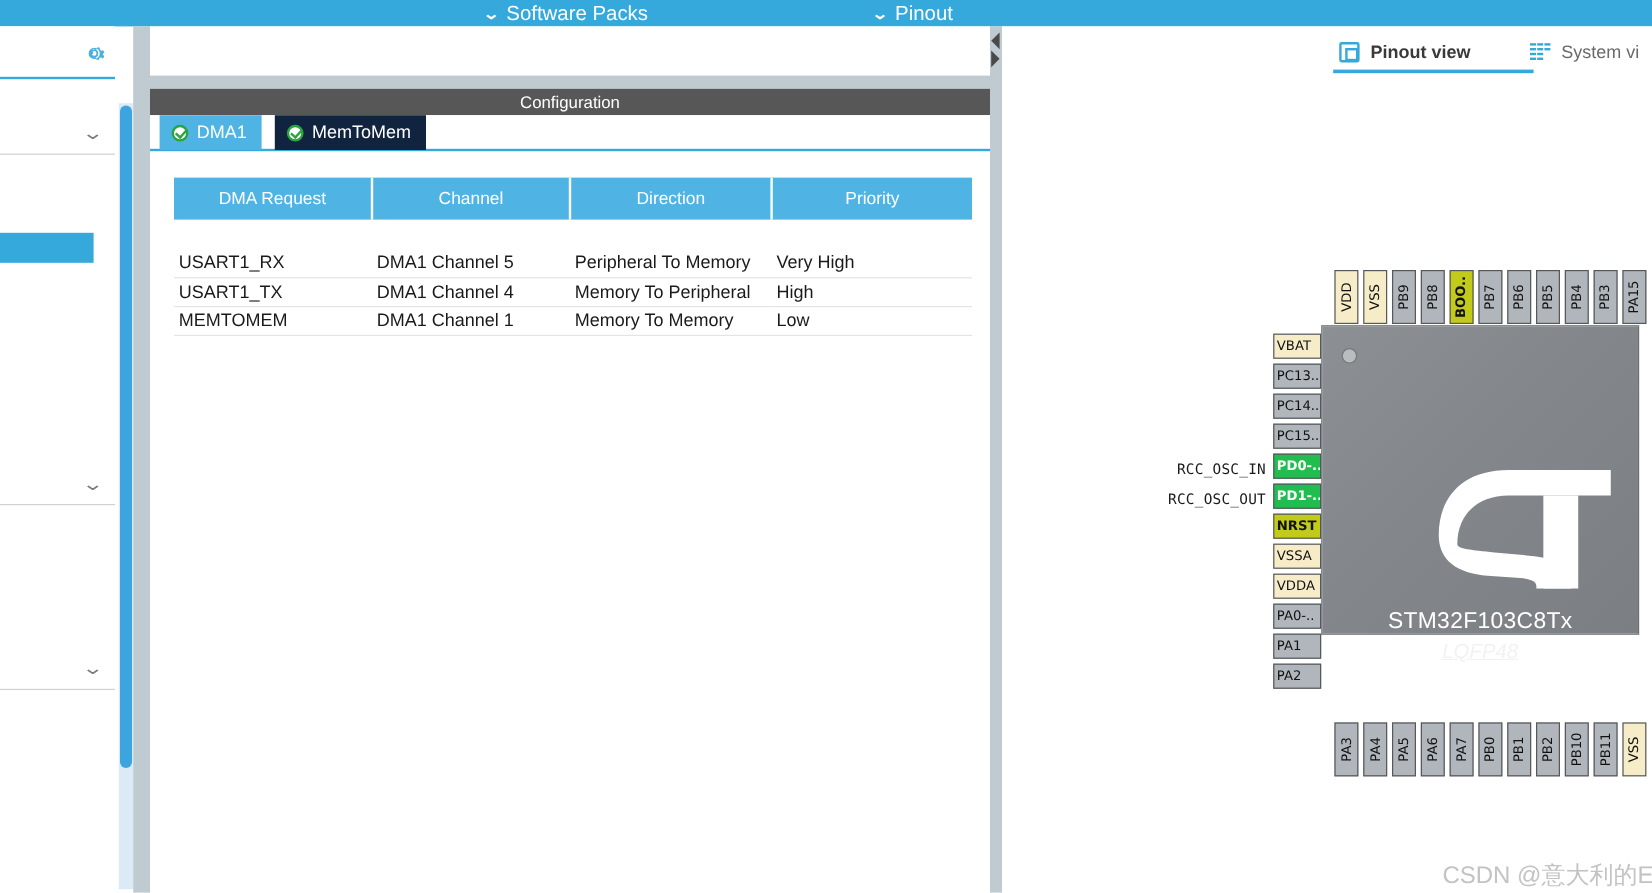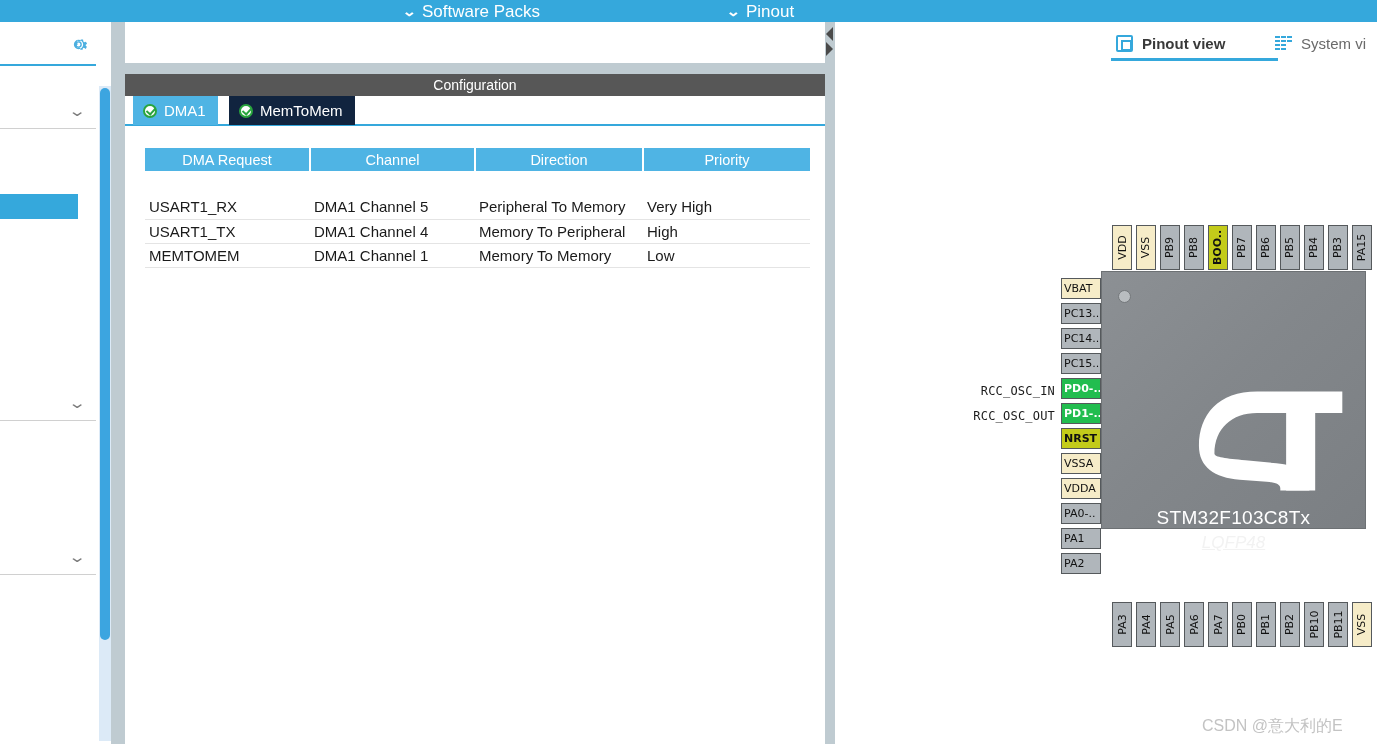--- a/index.html
+++ b/index.html
@@ -112,21 +112,21 @@
     transform: rotate(42deg);
   }
 
   
   .dma-table {
     position: absolute; left: 20px; top: 126px; width: 665px;
     border-collapse: collapse; font-size: 15px; table-layout: fixed;
   }
   .dma-table th {
     background: #4fb4e4; color: #ffffff; font-weight: normal;
-    height: 23px; text-align: center; font-size: 14.5px;
+    height: 35px; text-align: center; font-size: 14.5px;
     border-right: 2px solid #ffffff;
   }
   .dma-table th:last-child { border-right: none; }
   .dma-table tbody tr { height: 24px; }
   .dma-table tbody td {
     color: #1a1a1a; padding-left: 4px; vertical-align: middle;
     border-bottom: 1px solid #e4e4e4;
     overflow: hidden; white-space: nowrap;
   }
   .dma-table tbody tr:first-child td { padding-top: 2px; }
@@ -231,21 +231,21 @@
   .pin-green  { background: #22bd4f; color: #fff; font-weight: bold; }
   .pin-label {
     position: absolute; font-size: 12px; color: #1a1a1a;
     font-family: "DejaVu Sans Mono", monospace; letter-spacing: .2px;
     white-space: nowrap; text-align: right;
   }
 
   
   .watermark {
     position: absolute; left: 1202px; top: 716px;
-    color: #c3c3c3; font-size: 16px; white-space: nowrap;
+    color: #c3c3c3; font-size: 20px; white-space: nowrap;
   }
   .bottom-strip {
     position: absolute; left: 125px; top: 738px; width: 700px; height: 6px;
     background: #ffffff;
   }
 </style>
 </head>
 <body>
 
 <div id="root">

